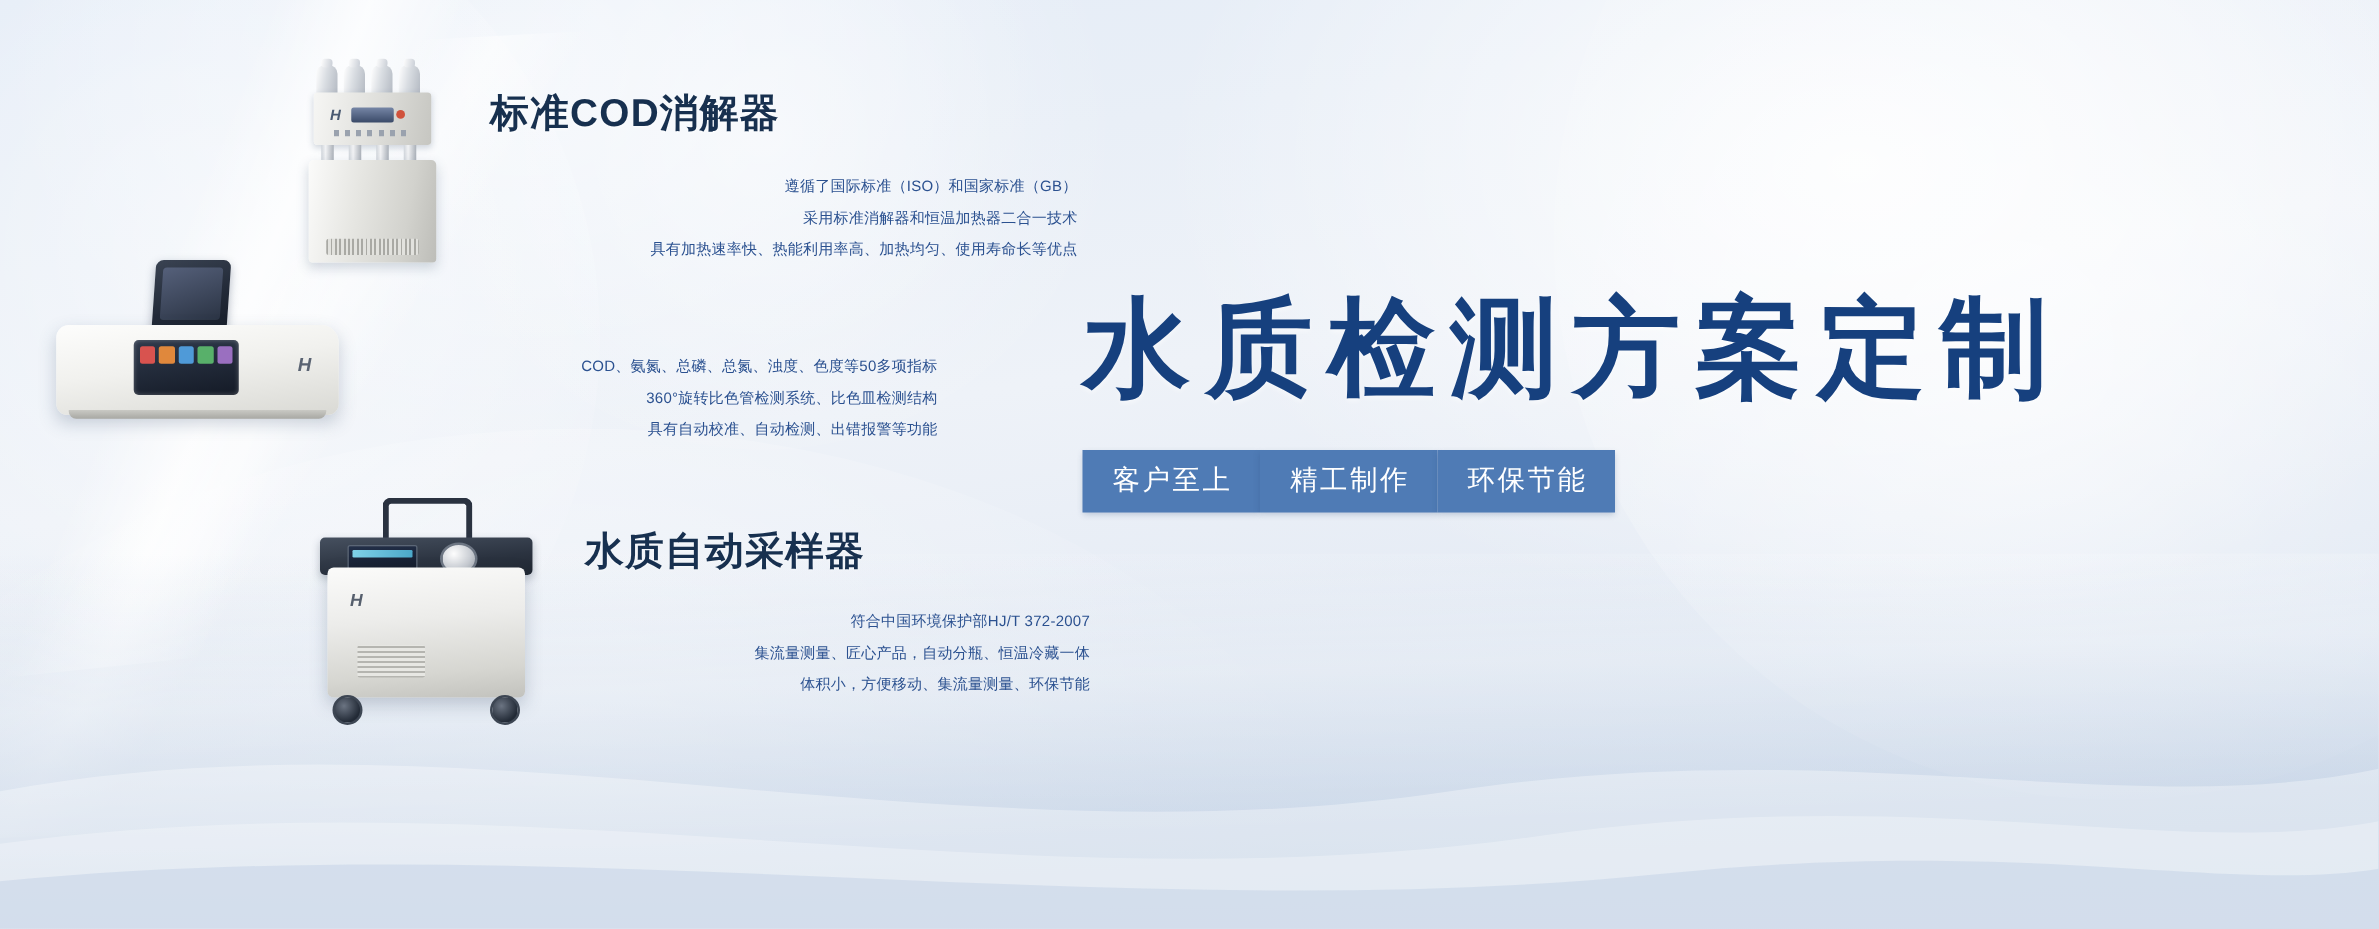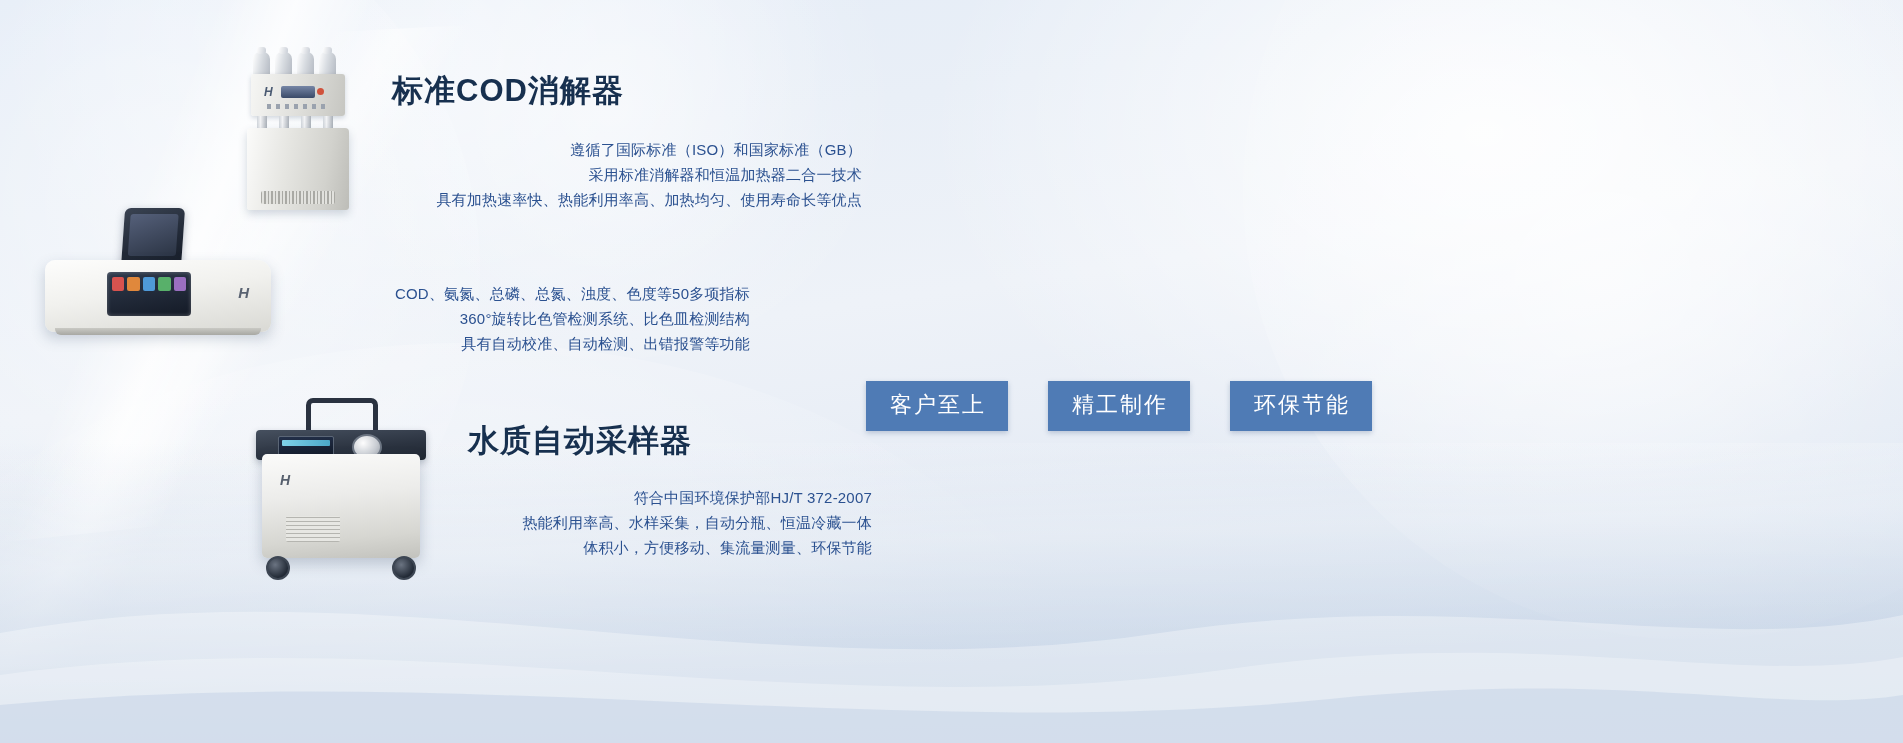--- a/index.html
+++ b/index.html
@@ -58,21 +58,21 @@
 
   
   .product{position:absolute;}
 
   .p-title{
     color:#17304f;font-weight:bold;letter-spacing:1px;
     font-size:31px;line-height:1.1;white-space:nowrap;
     text-shadow:0 1px 2px rgba(255,255,255,0.55);
   }
   .p-desc{
-    color:#2b5190;font-size:15px;line-height:25px;
+    color:#2b5190;font-size:12px;line-height:25px;
     text-align:right;white-space:nowrap;letter-spacing:0.2px;
   }
   .p-desc div{text-align:right;}
 
   
   #prod1{left:381px;top:74px;width:470px;margin-left:11px;}
   #prod1 .p-desc{margin-top:29px;}
 
   
   #prod2{left:285px;top:253px;width:465px;}
@@ -220,22 +220,22 @@
   
   #headline{
     position:absolute;left:866px;top:236px;
     font-size:86px;font-weight:bold;letter-spacing:12px;
     color:#16407e;white-space:nowrap;line-height:1;
     text-shadow:0 2px 4px rgba(255,255,255,0.45);
   }
 
   
   #tags{
-    position:absolute;left:866px;top:381px;
-    display:flex;gap:40px;
+    position:absolute;left:866px;top:360px;
+    display:flex;
   }
   .tag{
     background:#4f7bb5;color:#ffffff;
     font-size:22px;letter-spacing:2px;
     padding:9px 22px 11px 24px;
     box-shadow:0 2px 5px rgba(40,70,120,0.25);
     white-space:nowrap;
   }
 </style>
 </head>
@@ -328,25 +328,26 @@
       <div>COD、氨氮、总磷、总氮、浊度、色度等50多项指标</div>
       <div>360°旋转比色管检测系统、比色皿检测结构</div>
       <div>具有自动校准、自动检测、出错报警等功能</div>
     </div>
   </div>
 
   <div class="product" id="prod3">
     <div class="p-title">水质自动采样器</div>
     <div class="p-desc">
       <div>符合中国环境保护部HJ/T 372-2007</div>
-      <div>热能利用率高、水样采集，自动分瓶、恒温冷藏一体</div>
+      <div>集流量测量、匠心产品，自动分瓶、恒温冷藏一体</div>
       <div>体积小，方便移动、集流量测量、环保节能</div>
     </div>
   </div>
 
+  <div id="headline">水质检测方案定制</div>
 
   <div id="tags">
     <div class="tag">客户至上</div>
     <div class="tag">精工制作</div>
     <div class="tag">环保节能</div>
   </div>
 
 </div>
 
 </body></html>

